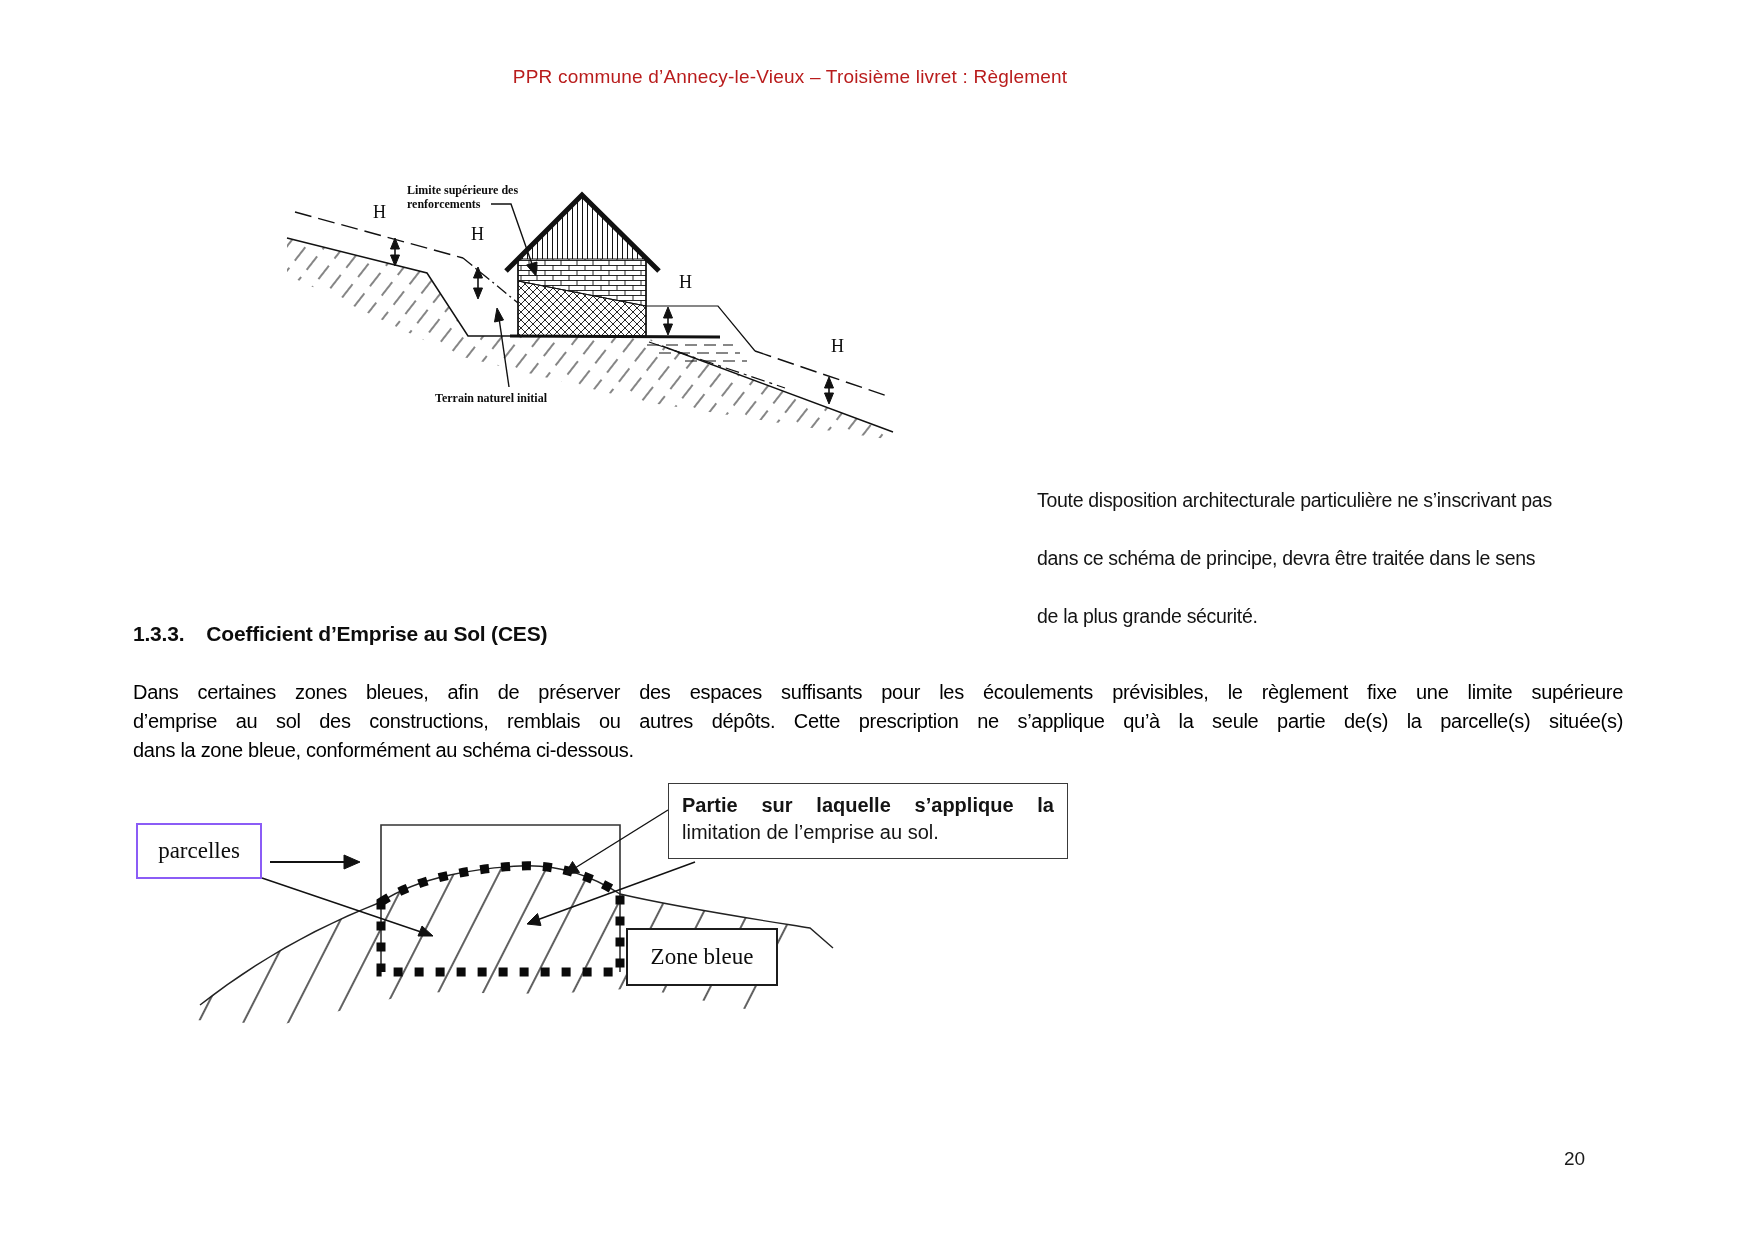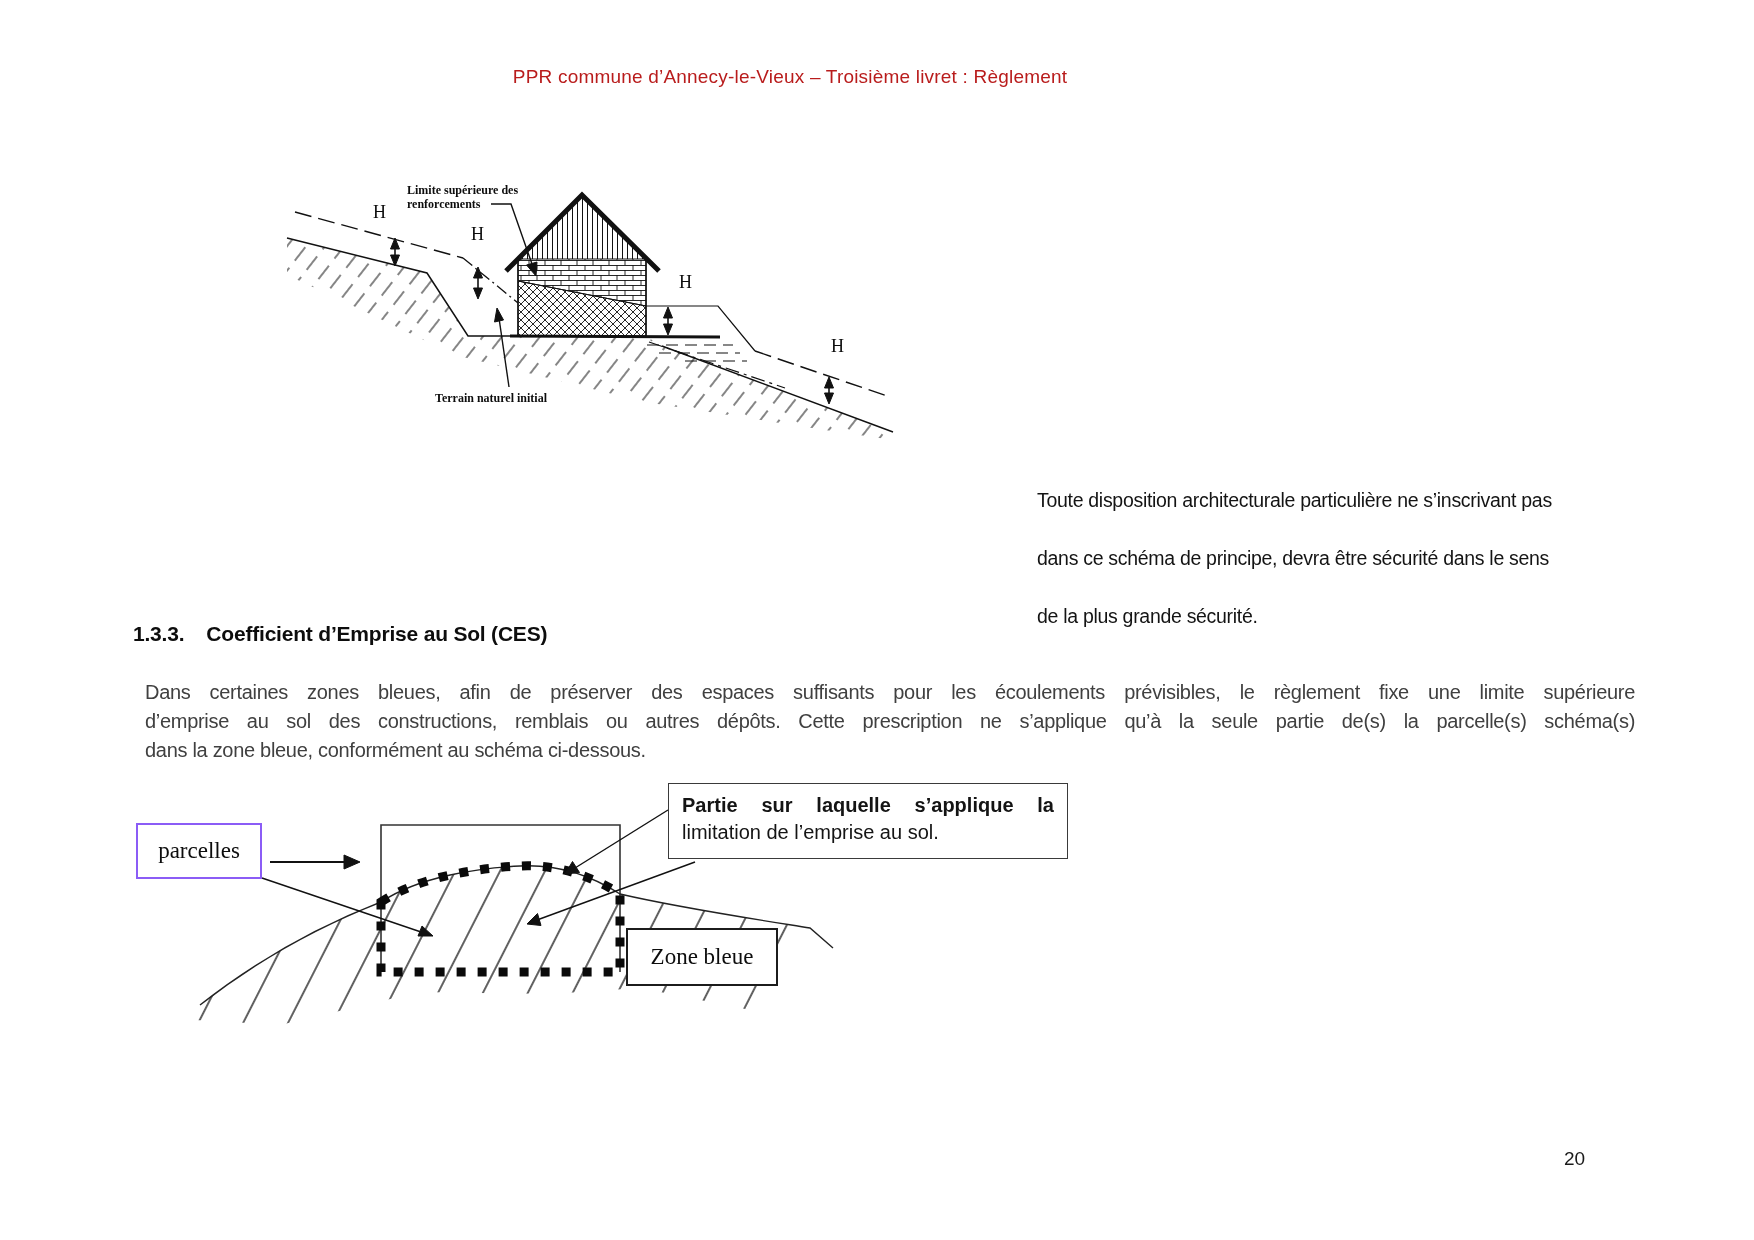--- a/index.html
+++ b/index.html
@@ -14,21 +14,21 @@
   }
   #note{
     left:1037px;top:458px;font-size:19.5px;line-height:32px;color:#141414;letter-spacing:-0.3px;
   }
   #note div{white-space:nowrap;margin-top:26px;}
   #heading{
     left:133px;top:622px;font-size:21px;font-weight:bold;color:#0d0d0d;
     display:flex;gap:22px;letter-spacing:-0.2px;text-align:center;
   }
   #paragraph{
-    left:133px;top:678px;width:1490px;font-size:20px;line-height:29px;color:#404040;letter-spacing:-0.3px;margin-left:12px;
+    left:133px;top:678px;width:1490px;font-size:20px;line-height:29px;color:#000000;letter-spacing:-0.3px;
   }
   #paragraph .just{text-align:justify;text-align-last:justify;}
   #footer-page{
     left:1564px;top:1148px;font-size:19px;color:#1a1a1a;
   }
   .diagram-box{
     position:absolute;background:#ffffff;display:flex;align-items:center;justify-content:center;
     font-family:"Liberation Serif",serif;color:#0d0d0d;
   }
   #parcelles-box{left:136px;top:823px;width:122px;height:52px;border:2px solid #8b5cf6;font-size:23px;}
@@ -126,32 +126,32 @@
 
     <text class="small-label" x="150" y="262">Terrain naturel initial</text>
     <g stroke="#111" fill="#111">
       <line x1="224" y1="247" x2="214" y2="178" stroke-width="1.4"></line>
       <polygon points="212,168 218.5,180 209.5,182"></polygon>
     </g>
   </svg>
 
   <div id="note" class="abs">
     <div>Toute disposition architecturale particulière ne s’inscrivant pas</div>
-    <div>dans ce schéma de principe, devra être sécurité dans le sens</div>
+    <div>dans ce schéma de principe, devra être traitée dans le sens</div>
     <div>de la plus grande sécurité.</div>
   </div>
 
   <div id="heading" class="abs">
     <span>1.3.3.</span>
     <span>Coefficient d’Emprise au Sol (CES)</span>
   </div>
 
   <div id="paragraph" class="abs">
     <div class="just">Dans certaines zones bleues, afin de préserver des espaces suffisants pour les écoulements prévisibles, le règlement fixe une limite supérieure</div>
-    <div class="just">d’emprise au sol des constructions, remblais ou autres dépôts. Cette prescription ne s’applique qu’à la seule partie de(s) la parcelle(s) schéma(s)</div>
+    <div class="just">d’emprise au sol des constructions, remblais ou autres dépôts. Cette prescription ne s’applique qu’à la seule partie de(s) la parcelle(s) située(s)</div>
     <div>dans la zone bleue, conformément au schéma ci-dessous.</div>
   </div>
 
   <svg class="abs" style="left:120px;top:780px;" width="1100" height="260" viewBox="0 0 1100 260">
     <defs>
       <pattern id="dhatch2" width="40" height="40" patternUnits="userSpaceOnUse" patternTransform="rotate(27)">
         <path d="M20,-2 V42" stroke="#1d1d1d" stroke-width="1.4" fill="none"></path>
       </pattern>
       <clipPath id="zoneclip">
         <path d="M80,225 C150,170 215,140 261,122 C300,96 360,88 400,86 C440,84 475,98 500,114

